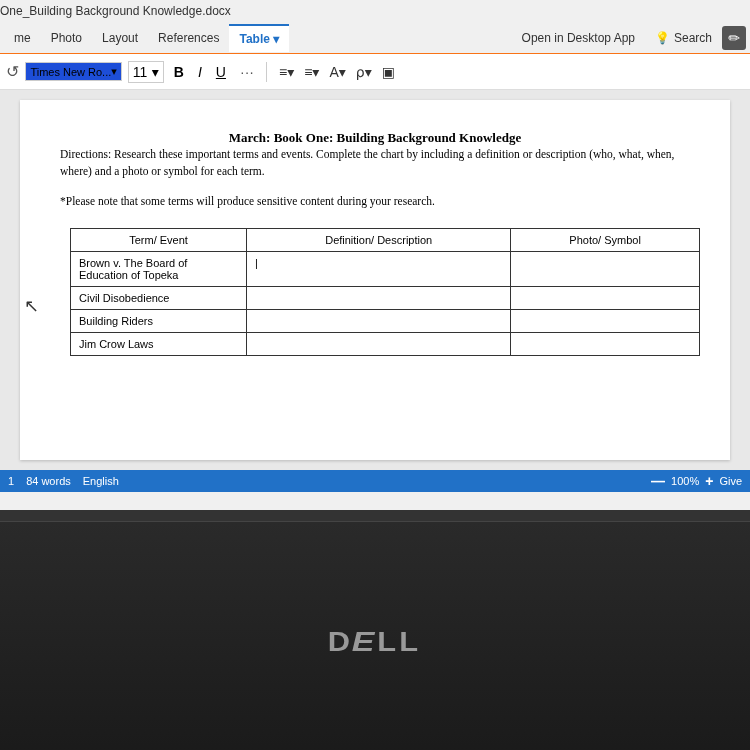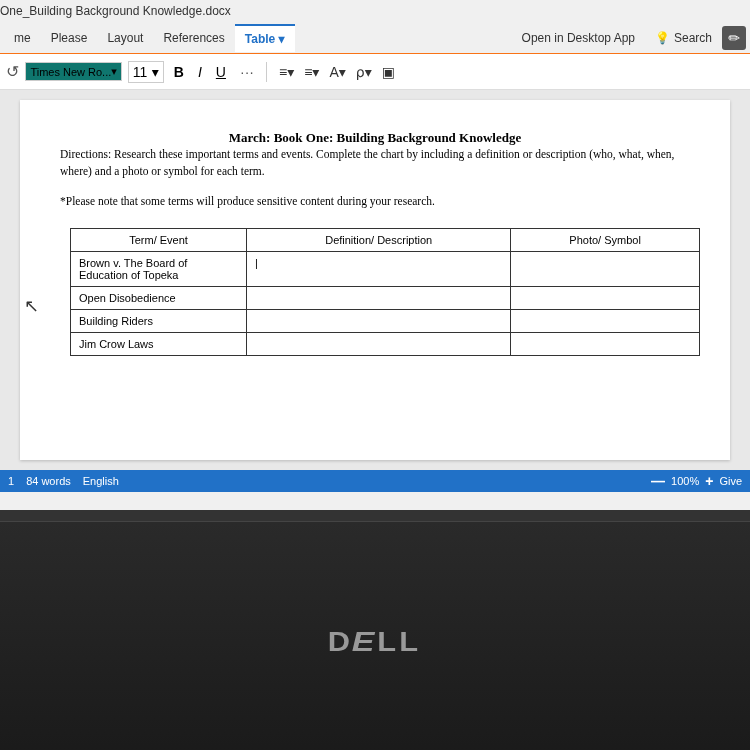--- a/index.html
+++ b/index.html
@@ -104,21 +104,21 @@
     }
 
     .font-name {
       border: 1px solid #ccc;
       padding: 2px 4px;
       font-size: 11px;
       min-width: 90px;
       display: flex;
       align-items: center;
       justify-content: space-between;
-      background: #0f766e;
+      background: #1d4ed8;
       cursor: pointer;
     }
 
     .font-size {
       border: 1px solid #ccc;
       padding: 2px 4px;
       font-size: 14px;
       width: 36px;
       display: flex;
       align-items: center;
@@ -289,21 +289,21 @@
 <body>
 
 <div class="screen-area">
 
   <div class="title-bar">
     <span>One_Building Background Knowledge.docx</span>
   </div>
 
   <div class="ribbon-tabs">
     <div class="ribbon-tab">me</div>
-    <div class="ribbon-tab">Please</div>
+    <div class="ribbon-tab">Photo</div>
     <div class="ribbon-tab">Layout</div>
     <div class="ribbon-tab">References</div>
     <div class="ribbon-tab active">
       <span>Table</span>
       <span>▾</span>
     </div>
     <div class="ribbon-separator"></div>
     <div class="open-desktop">Open in Desktop App</div>
     <div class="search-btn">
       <span>💡</span>
@@ -353,21 +353,21 @@
             <th class="col-photo">Photo/ Symbol</th>
           </tr>
         </thead>
         <tbody>
           <tr>
             <td>Brown v. The Board of Education of Topeka</td>
             <td><span>|</span></td>
             <td></td>
           </tr>
           <tr>
-            <td>Open Disobedience</td>
+            <td>Civil Disobedience</td>
             <td></td>
             <td></td>
           </tr>
           <tr>
             <td>Building Riders</td>
             <td></td>
             <td></td>
           </tr>
           <tr>
             <td>Jim Crow Laws</td>

